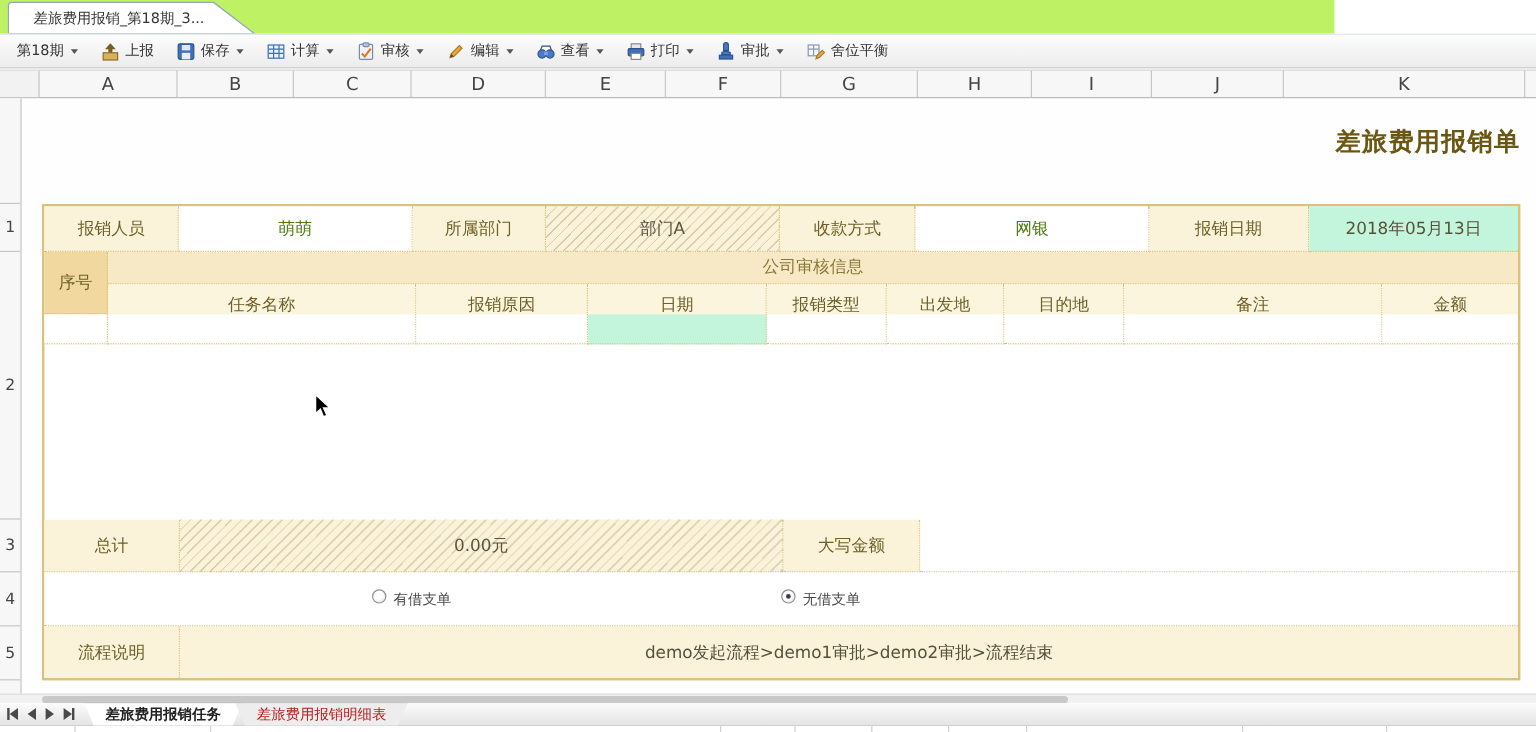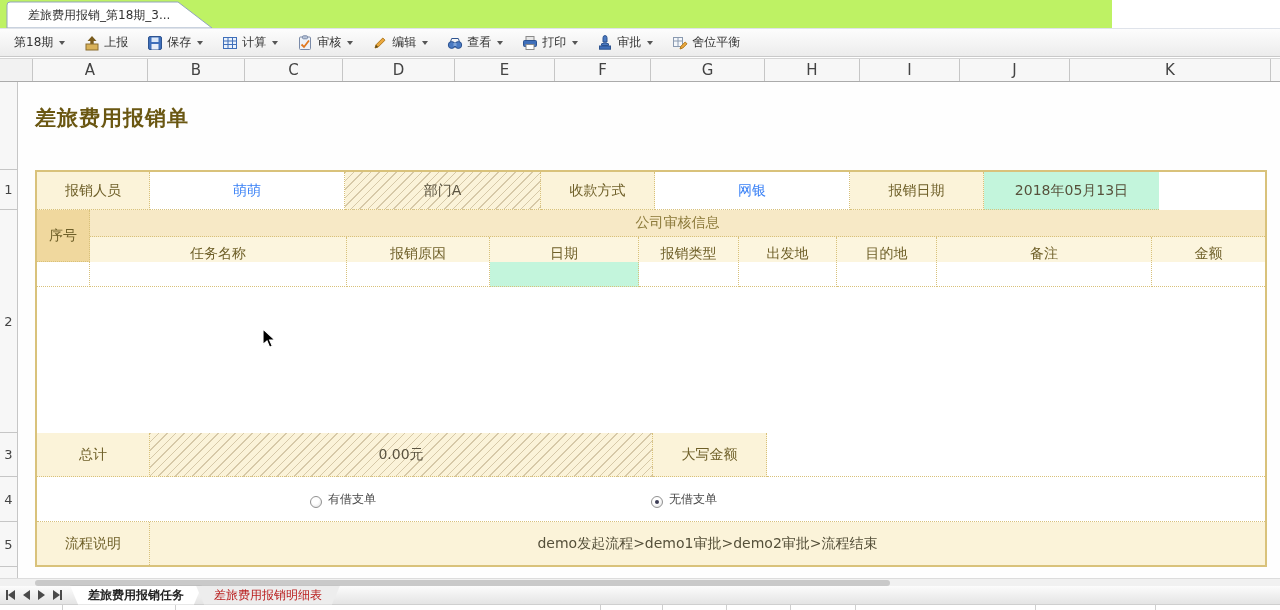--- a/index.html
+++ b/index.html
@@ -28,43 +28,43 @@
   .chead { height:100%; border-right:1px solid #c6c6c6; display:flex; align-items:center; justify-content:center;
     font-size:15px; color:#444; }
   .chead.corner { background:#f2f2f2; }
 
   
   .content { position:absolute; left:0; top:82px; width:1280px; height:496px; background:#fefefe; }
   .gutter { position:absolute; left:0; top:0; width:18px; height:496px; background:#f7f7f7; border-right:1px solid #c6c6c6; }
   .gcell { width:100%; border-bottom:1px solid #c6c6c6; display:flex; align-items:center; justify-content:center;
     font-size:13px; color:#444; }
 
-  .report-title { position:absolute; left:35px; top:22px; width:1232px; text-align:left;
+  .report-title { position:absolute; left:35px; top:22px; width:1232px; text-align:right;
     font-size:21px; font-weight:bold; color:#6a5712; letter-spacing:1px; }
 
   .form { position:absolute; left:35px; top:88px; width:1232px; height:397px; border:2px solid #d9c27b; background:#fff; }
   .frow { display:flex; }
   .fc { border-right:1px dotted #d8c17a; border-bottom:1px dotted #d8c17a;
     display:flex; align-items:center; justify-content:center; font-size:14px; overflow:hidden; white-space:nowrap; }
   .fc.last { border-right:none; }
   .lab { background:#fbf3d9; color:#6e5f28; }
-  .val { background:#ffffff; color:#3b82f6; }
+  .val { background:#ffffff; color:#4d7c0f; }
   .hatch { background-color:#fbf3d9; color:#5a5340;
     background-image:repeating-linear-gradient(135deg, rgba(158,136,94,0.40) 0, rgba(158,136,94,0.40) 1px, transparent 1px, transparent 6px); }
   .green { background:#c3f5dc; color:#57513b; }
 
   .gh-band { background:#f7e9c6; color:#8a7838; }
   .idx-cell { background:#f0d89e; color:#6e5f28; border-right:1px dotted #d8c17a; border-bottom:1px dotted #d8c17a;
     display:flex; align-items:center; justify-content:center; font-size:14px; }
   .subhead { background:#fcf5de; color:#6e5f28; }
 
   .spacer { height:146px; }
 
   .radio-row { position:relative; height:45px; border-bottom:1px dotted #d8c17a; background:#fff; }
-  .radio-item { position:absolute; top:14px; display:flex; align-items:flex-end; gap:6px; font-size:12px; color:#4a4a4a; cursor:pointer; }
+  .radio-item { position:absolute; top:14px; display:flex; align-items:flex-start; gap:6px; font-size:12px; color:#4a4a4a; cursor:pointer; }
   .rdot { width:12px; height:12px; border-radius:50%; border:1px solid #919191;
     background:radial-gradient(circle at 40% 35%, #ffffff 40%, #dcdcdc); position:relative; }
   .rdot.on::after { content:""; position:absolute; left:3px; top:3px; width:4px; height:4px; border-radius:50%; background:#3c3c55; }
 
   
   .hscroll { position:absolute; left:0; top:578px; width:1280px; height:8px; background:#f1f1f1; border-top:1px solid #dcdcdc; }
   .hthumb { position:absolute; left:35px; top:1px; width:855px; height:6px; background:#c9c9c9; border-radius:3px; }
 
   
   .sheetbar { position:absolute; left:0; top:586px; width:1280px; height:19px;
@@ -228,20 +228,21 @@
       <div class="gcell" style="height:45px">5</div>
     </div>
 
     <div class="report-title">差旅费用报销单</div>
 
     <div class="form">
 
       <div class="frow" style="height:38px">
         <div class="fc lab" style="width:113px">报销人员</div>
         <div class="fc val" style="width:195px">萌萌</div>
+        <div class="fc lab" style="width:112px">所属部门</div>
         <div class="fc hatch" style="width:196px">部门A</div>
         <div class="fc lab" style="width:114px">收款方式</div>
         <div class="fc val" style="width:195px">网银</div>
         <div class="fc lab" style="width:134px">报销日期</div>
         <div class="fc green last" style="width:175px">2018年05月13日</div>
       </div>
 
       <div class="frow" style="height:52px">
         <div class="idx-cell" style="width:53px; height:52px">序号</div>
         <div style="width:1175px">

